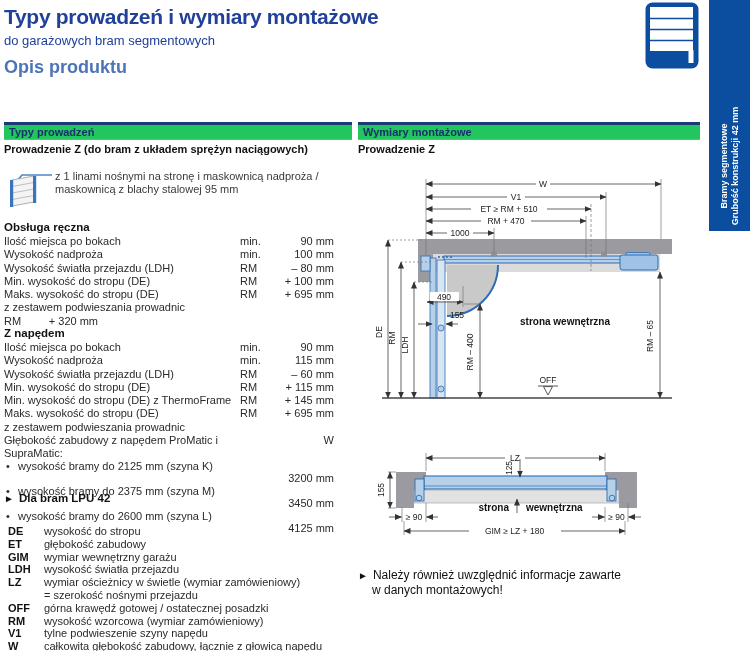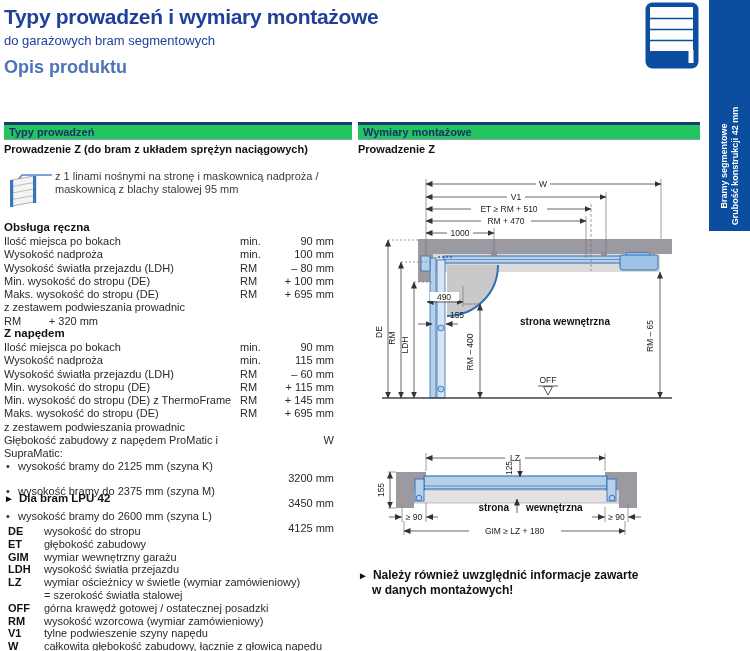--- a/index.html
+++ b/index.html
@@ -62,21 +62,21 @@
   .lpu .mk { font-size:10px; margin-right:5px; }
 
   .legend { position:absolute; left:4px; top:525px; width:342px; font-size:11px; line-height:12.8px; color:#2a2a2a; }
   .lrow { display:flex; }
   .lrow .term { width:40px; font-weight:bold; padding-left:4px; box-sizing:border-box; color:#111; }
   .lrow .def  { flex:1; }
 
   .svg-side { position:absolute; left:358px; top:168px; }
   .svg-plan { position:absolute; left:358px; top:445px; }
 
-  .note { position:absolute; left:358px; top:568px; font-size:12px; font-weight:bold; color:#111; line-height:14px; }
+  .note { position:absolute; left:358px; top:568px; font-size:12px; font-weight:normal; color:#111; line-height:14px; }
   .note .mk { font-size:10px; margin-right:5px; }
   .note .l2 { padding-left:14px; }
 
   svg text { font-family:"Liberation Sans", sans-serif; font-size:8.5px; fill:#222; }
   svg text.rot { font-size:8.5px; }
   svg text.bold-lbl { font-size:10px; font-weight:bold; fill:#111; }
   .dim { stroke:#555; stroke-width:0.9; fill:none; }
   .ext { stroke:#777; stroke-width:0.7; fill:none; }
   .lbg { fill:#ffffff; }
 </style>
@@ -239,21 +239,21 @@
   <div class="lrow">
       <span class="term">GIM</span>
       <span class="def">wymiar wewnętrzny garażu</span>
     </div>
   <div class="lrow">
       <span class="term">LDH</span>
       <span class="def">wysokość światła przejazdu</span>
     </div>
   <div class="lrow">
       <span class="term">LZ</span>
-      <span class="def"><span>wymiar ościeżnicy w świetle (wymiar zamówieniowy)</span><br><span>= szerokość światła stalowej</span></span>
+      <span class="def"><span>wymiar ościeżnicy w świetle (wymiar zamówieniowy)</span><br><span>= szerokość nośnymi przejazdu</span></span>
     </div>
   <div class="lrow">
       <span class="term">OFF</span>
       <span class="def">górna krawędź gotowej / ostatecznej posadzki</span>
     </div>
   <div class="lrow">
       <span class="term">RM</span>
       <span class="def">wysokość wzorcowa (wymiar zamówieniowy)</span>
     </div>
   <div class="lrow">

